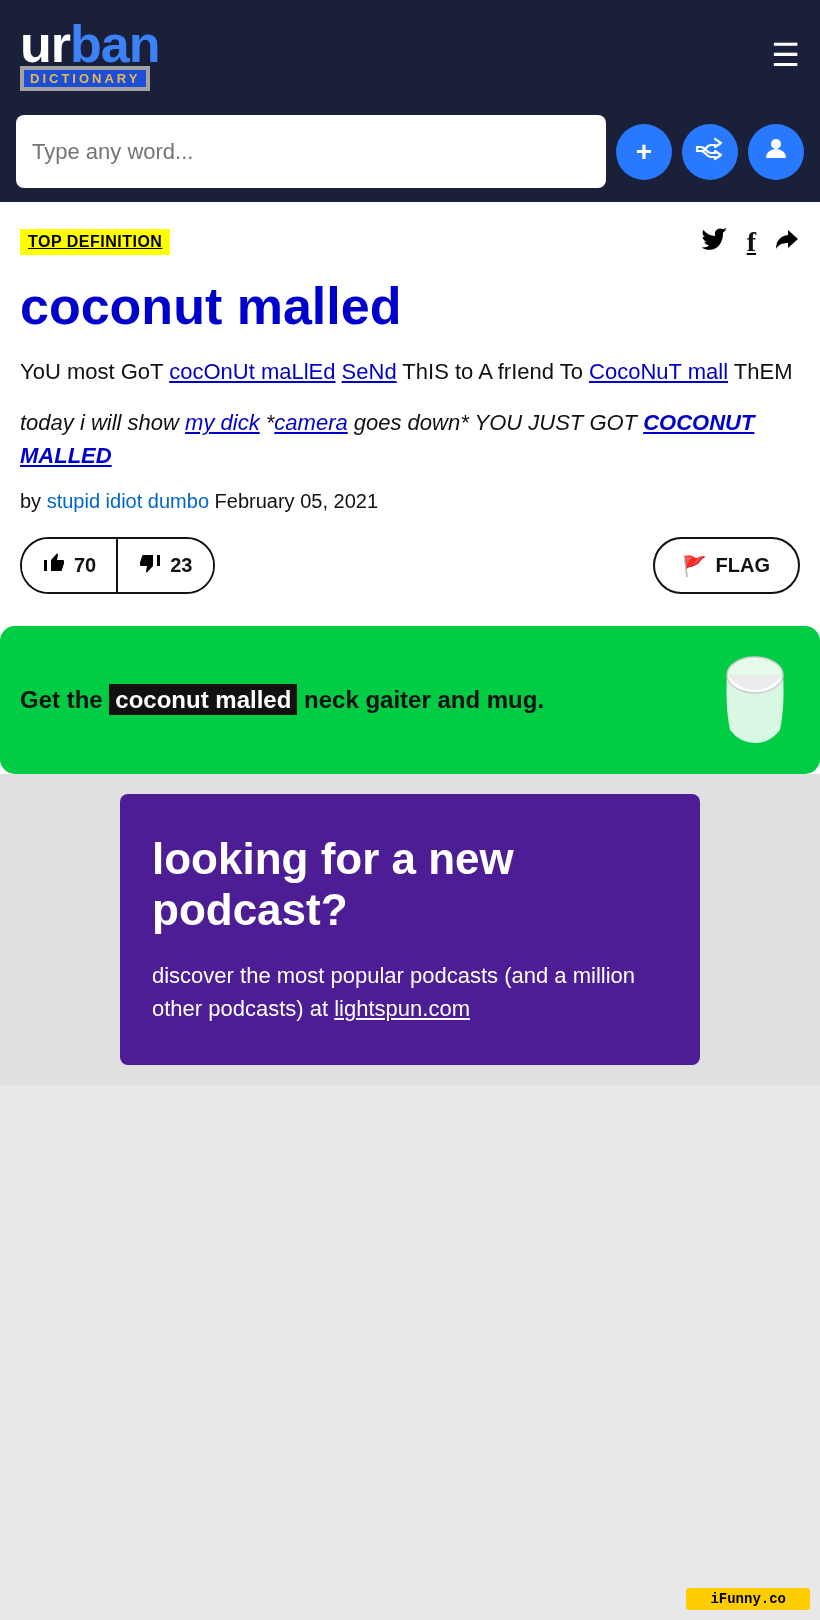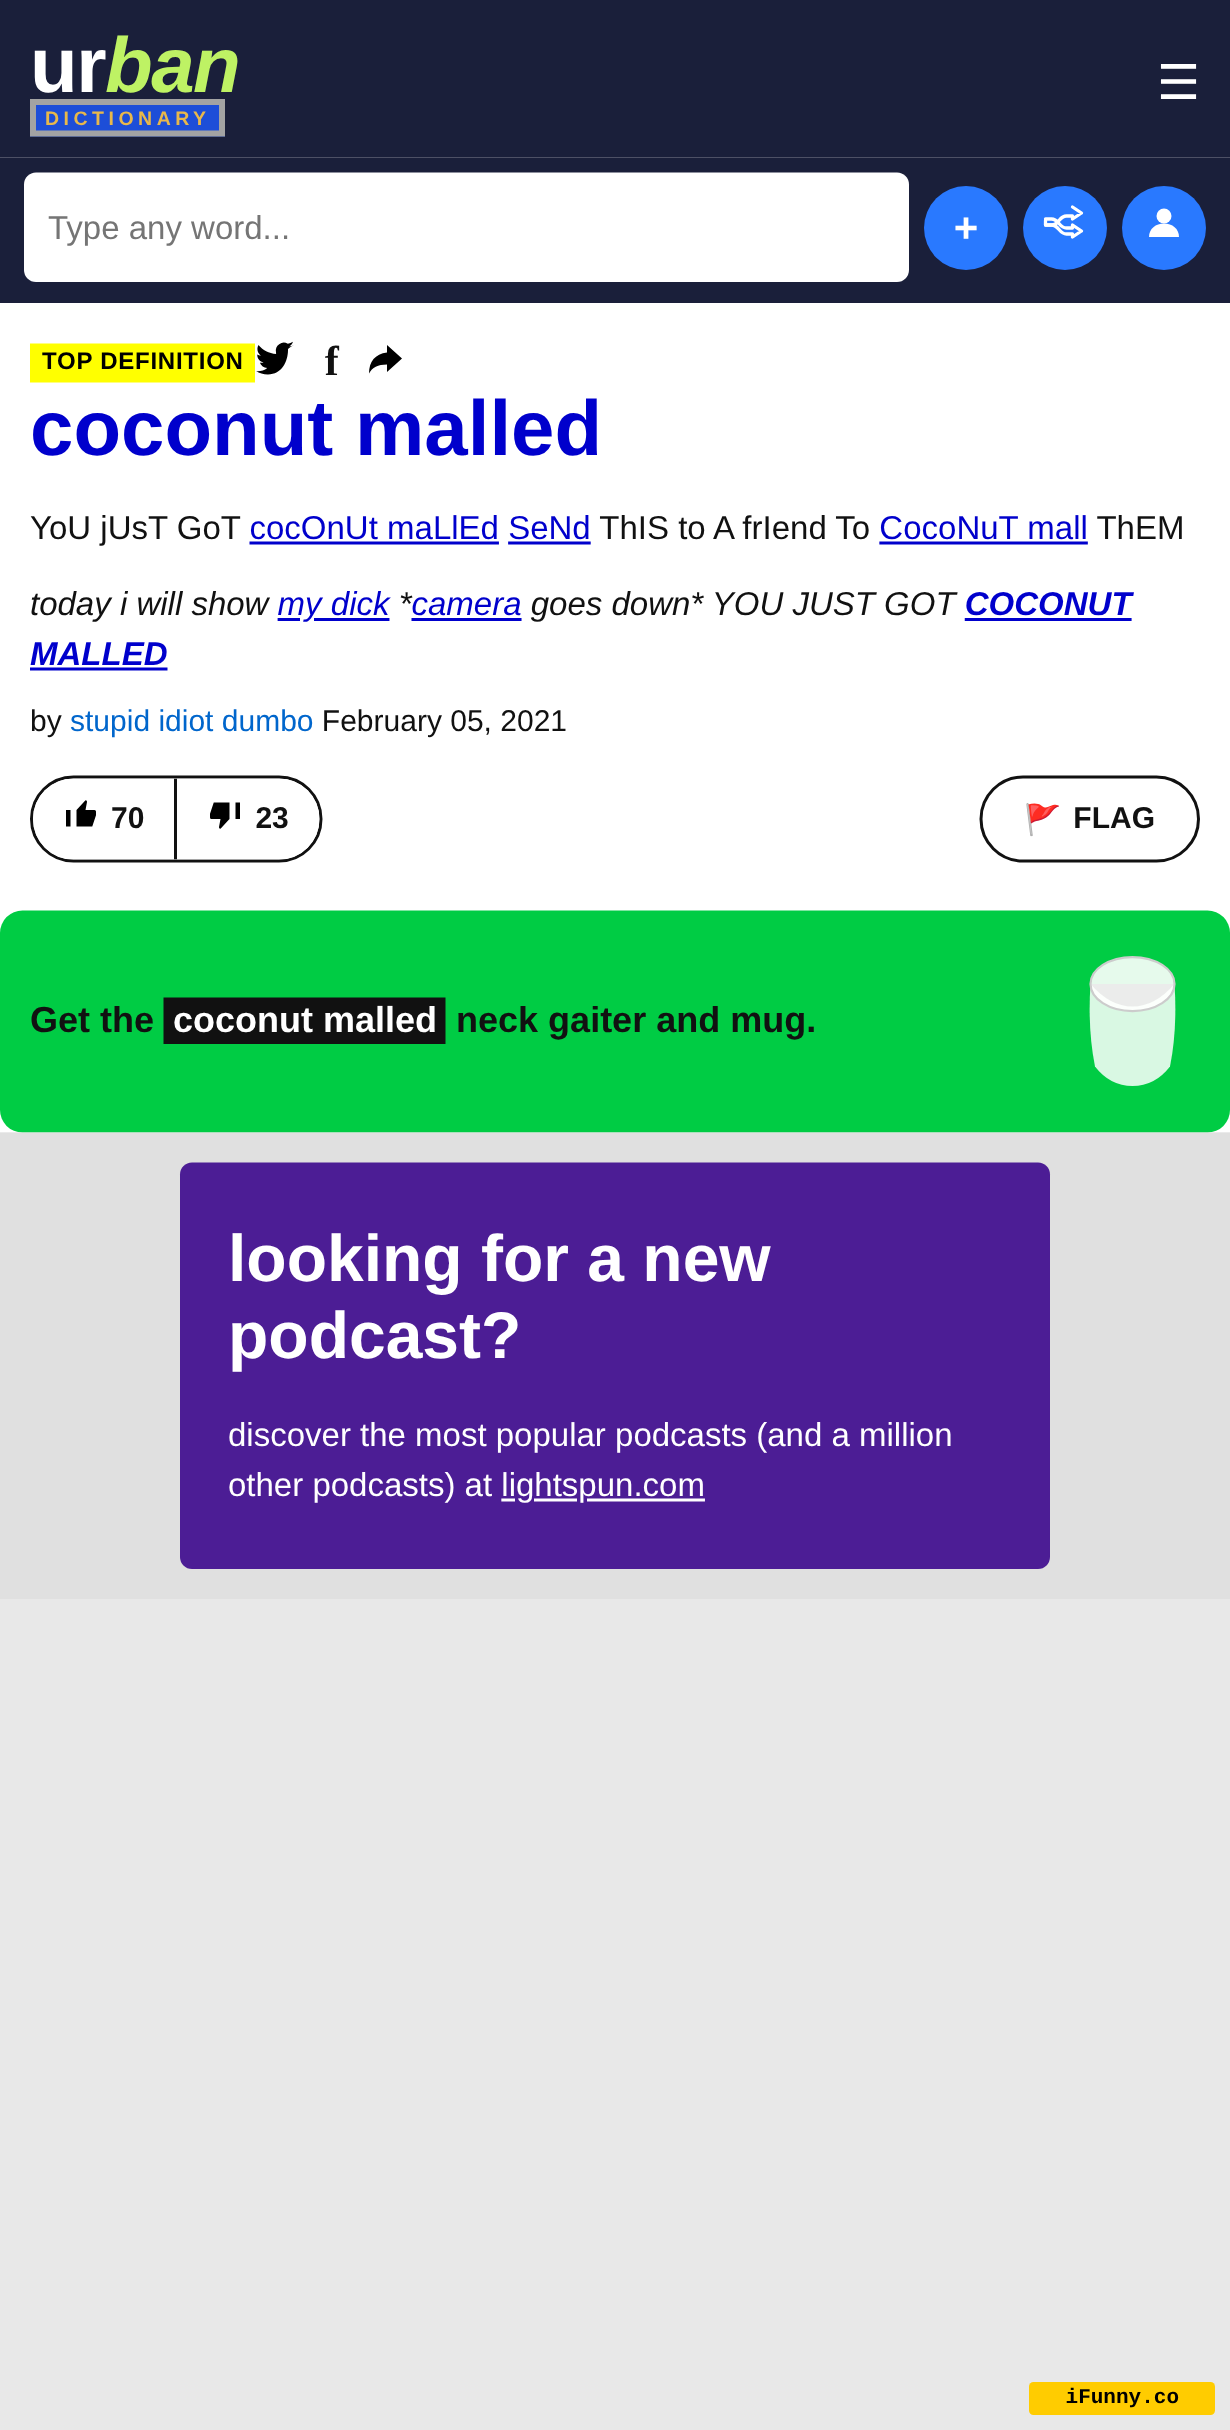--- a/index.html
+++ b/index.html
@@ -28,22 +28,21 @@
     .logo-text {
       font-size: 52px;
       font-weight: 900;
       color: white;
       font-family: 'Arial Black', sans-serif;
       line-height: 1;
       letter-spacing: -1px;
     }
     .logo-text span.ur { font-style: normal; }
     .logo-text span.ban {
-      font-style: italic;
-      color: #bef264;
+      color: #3b82f6;
     }
     .logo-sub {
       background: #1d4ed8;
       color: #e8b84b;
       font-size: 13px;
       font-weight: bold;
       letter-spacing: 3px;
       text-transform: uppercase;
       border: 4px solid #a3a3a3;
       padding: 1px 6px;
@@ -125,20 +124,23 @@
     }
 
     
     .definition-section {
       padding: 24px 20px 20px 20px;
       background: white;
     }
     .top-definition-header {
       display: flex;
       align-items: center;
+      justify-content: space-between;
+      margin-bottom: 20px;
+      text-decoration: underline;
     }
     .top-def-badge {
       background: #ffff00;
       color: #000;
       font-size: 16px;
       font-weight: bold;
       padding: 4px 8px;
       letter-spacing: 0.5px;
     }
     .social-icons {
@@ -392,21 +394,21 @@
           <svg width="26" height="22" viewBox="0 0 26 22" fill="none" xmlns="http://www.w3.org/2000/svg">
             <path d="M14 2l10 9-10 9v-5C8 15 4 17 2 21c0-8 4-13 12-14V2z" fill="black"></path>
           </svg>
         </span>
       </div>
     </div>
 
     <h1 class="word-title">coconut malled</h1>
 
     <p class="definition-text">
-      <span>YoU jUsT GoT </span><a href="#">cocOnUt maLlEd</a><span> </span><a href="#">SeNd</a><span> ThIS to A frIend To </span><a href="#">CocoNuT mall</a><span> ThEM</span>
+      <span>YoU most GoT </span><a href="#">cocOnUt maLlEd</a><span> </span><a href="#">SeNd</a><span> ThIS to A frIend To </span><a href="#">CocoNuT mall</a><span> ThEM</span>
     </p>
 
     <p class="example-text">
       <span>today i will show </span><a href="#">my dick</a><span> *</span><a href="#">camera</a><span> goes down* YOU JUST GOT </span><a href="#" class="bold-italic" style="font-weight:bold; font-style:italic; text-transform:uppercase;">COCONUT MALLED</a>
     </p>
 
     <p class="author-line">
       <span>by </span><a href="#" class="author-link">stupid idiot dumbo</a><span> February 05, 2021</span>
     </p>
 

